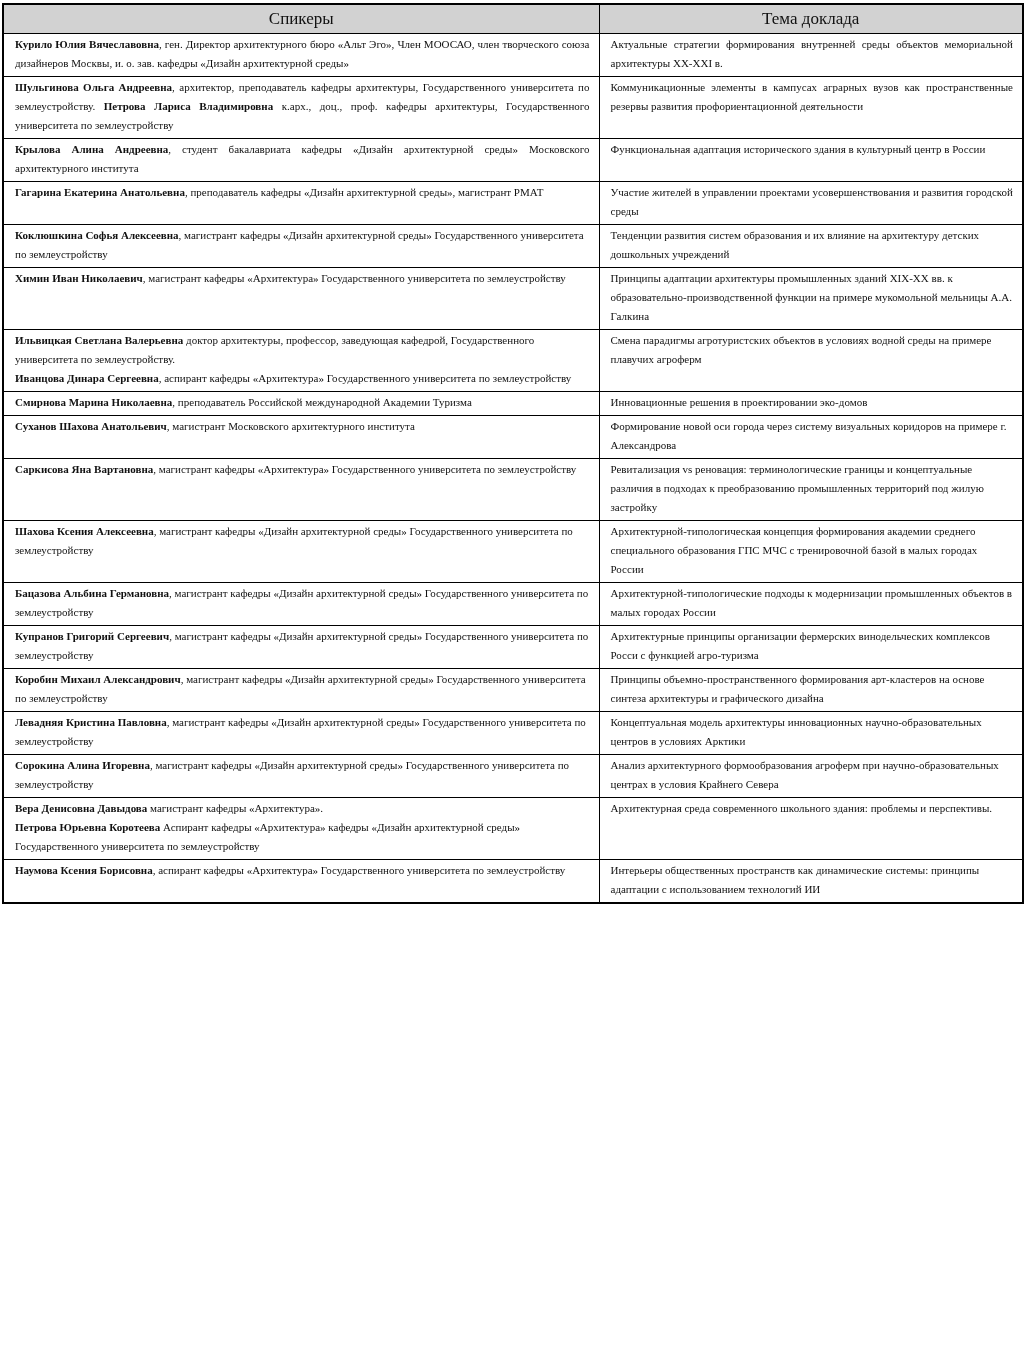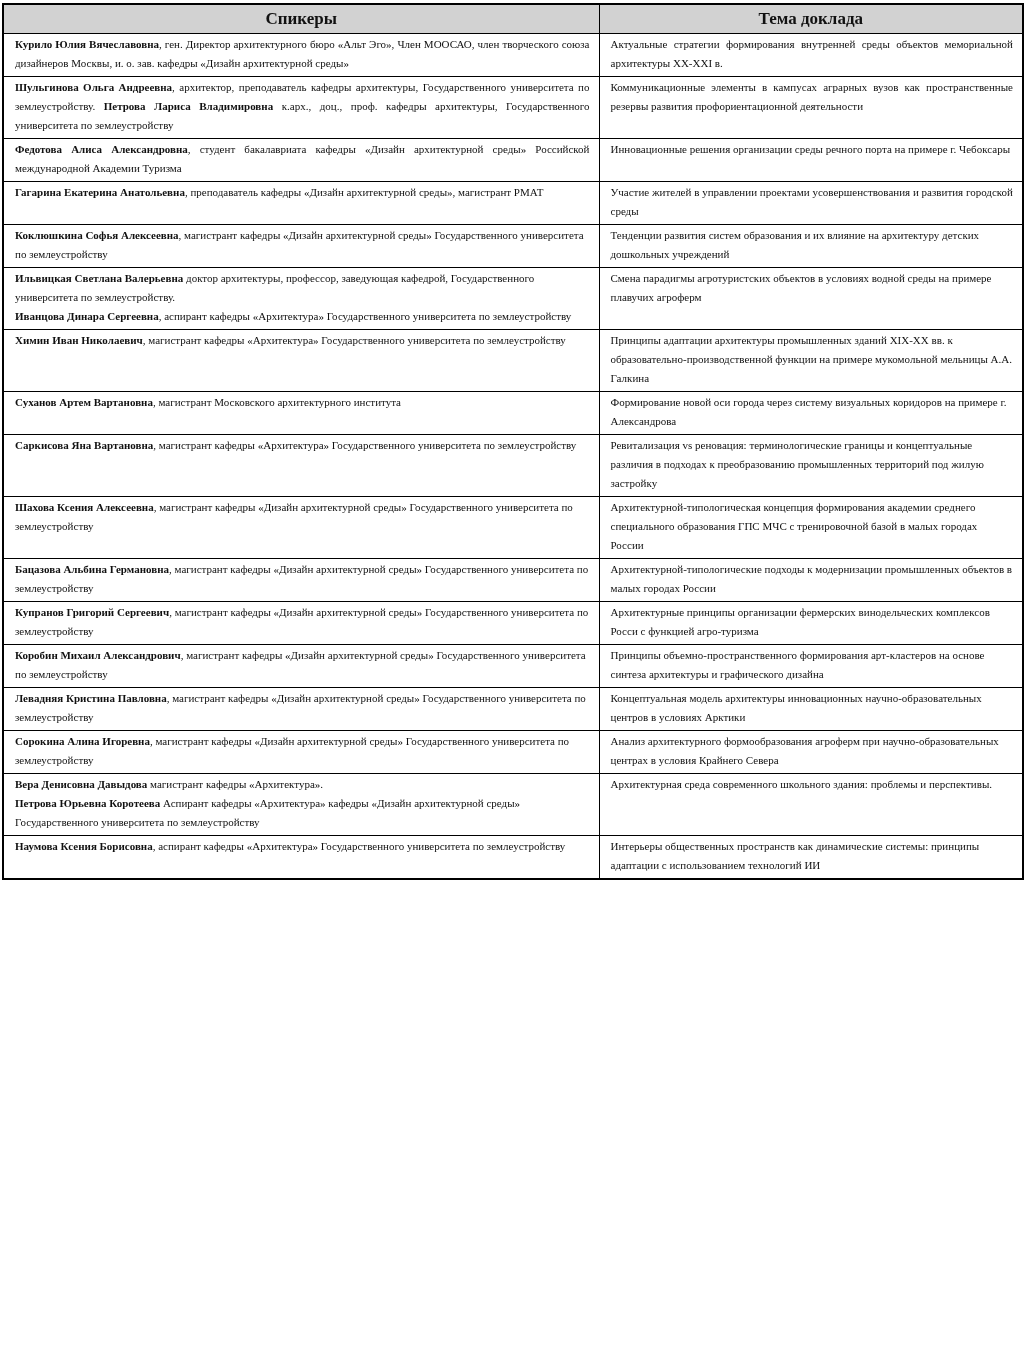--- a/index.html
+++ b/index.html
@@ -1,21 +1,21 @@
 <!DOCTYPE html>
 <html lang="ru"><head>
 <meta charset="utf-8">
 <style>
   html,body{margin:0;padding:0;background:#ffffff;}
   body{width:1024px;height:1371px;font-family:"Liberation Serif","DejaVu Serif",serif;color:#111;}
   .page{padding:3px 2px 0 2px;box-sizing:border-box;}
   table{border-collapse:collapse;table-layout:fixed;width:1020px;border:2px solid #000;}
   col.c-speakers{width:596px;}
   col.c-topic{width:424px;}
-  th{background:#d2d2d2;font-weight:bold;font-size:17px;line-height:20px;padding:4px 4px;border:1.5px solid #000;text-align:center;}
+  th{background:#d2d2d2;font-weight:normal;font-size:17px;line-height:20px;padding:4px 4px;border:1.5px solid #000;text-align:center;}
   td{border:1.5px solid #000;vertical-align:top;font-size:11px;line-height:19px;padding:1px 9px 3px 11px;}
   td.justify{text-align:justify;}
   td.left{text-align:left;}
   b{font-weight:bold;}
 </style>
 </head>
 <body>
 
 <div class="page">
   <table>
@@ -32,41 +32,45 @@
     <tbody>
         <tr>
           <td class="justify"><b>Курило Юлия Вячеславовна</b><span>, ген. Директор архитектурного бюро «Альт Эго», Член МООСАО, член творческого союза дизайнеров Москвы, и. о. зав. кафедры «Дизайн архитектурной среды»</span></td>
           <td class="justify">Актуальные стратегии формирования внутренней среды объектов мемориальной архитектуры XX-XXI в.</td>
         </tr>
         <tr>
           <td class="justify"><b>Шульгинова Ольга Андреевна</b><span>, архитектор, преподаватель кафедры архитектуры, Государственного университета по землеустройству. </span><b>Петрова Лариса Владимировна</b><span> к.арх., доц., проф. кафедры архитектуры, Государственного университета по землеустройству</span></td>
           <td class="justify">Коммуникационные элементы в кампусах аграрных вузов как пространственные резервы развития профориентационной деятельности</td>
         </tr>
         <tr>
-          <td class="justify"><b>Федотова Алиса Александровна</b><span>, студент бакалавриата кафедры «Дизайн архитектурной среды» Российской международной Академии Туризма</span></td>
-          <td class="justify">Инновационные решения организации среды речного порта на примере г. Чебоксары</td>
+          <td class="justify"><b>Крылова Алина Андреевна</b><span>, студент бакалавриата кафедры «Дизайн архитектурной среды» Московского архитектурного института</span></td>
+          <td class="justify">Функциональная адаптация исторического здания в культурный центр в России</td>
         </tr>
         <tr>
           <td class="justify"><b>Гагарина Екатерина Анатольевна</b><span>, преподаватель кафедры «Дизайн архитектурной среды», магистрант РМАТ</span></td>
           <td class="justify">Участие жителей в управлении проектами усовершенствования и развития городской среды</td>
         </tr>
         <tr>
           <td class="left"><b>Коклюшкина Софья Алексеевна</b><span>, магистрант кафедры «Дизайн архитектурной среды» Государственного университета по землеустройству</span></td>
           <td class="left">Тенденции развития систем образования и их влияние на архитектуру детских дошкольных учреждений</td>
         </tr>
         <tr>
+          <td class="left"><b>Химин Иван Николаевич</b><span>, магистрант кафедры «Архитектура» Государственного университета по землеустройству</span></td>
+          <td class="left">Принципы адаптации архитектуры промышленных зданий XIX-XX вв. к образовательно-производственной функции на примере мукомольной мельницы А.А. Галкина</td>
+        </tr>
+        <tr>
           <td class="left"><b>Ильвицкая Светлана Валерьевна</b><span> доктор архитектуры, профессор, заведующая кафедрой, Государственного университета по землеустройству.</span><br><b>Иванцова Динара Сергеевна</b><span>, аспирант кафедры «Архитектура» Государственного университета по землеустройству</span></td>
           <td class="left">Смена парадигмы агротуристских объектов в условиях водной среды на примере плавучих агроферм</td>
         </tr>
         <tr>
-          <td class="left"><b>Химин Иван Николаевич</b><span>, магистрант кафедры «Архитектура» Государственного университета по землеустройству</span></td>
-          <td class="left">Принципы адаптации архитектуры промышленных зданий XIX-XX вв. к образовательно-производственной функции на примере мукомольной мельницы А.А. Галкина</td>
+          <td class="left"><b>Смирнова Марина Николаевна</b><span>, преподаватель Российской международной Академии Туризма</span></td>
+          <td class="left">Инновационные решения в проектировании эко-домов</td>
         </tr>
         <tr>
-          <td class="left"><b>Суханов Артем Вартановна</b><span>, магистрант Московского архитектурного института</span></td>
+          <td class="left"><b>Суханов Шахова Анатольевич</b><span>, магистрант Московского архитектурного института</span></td>
           <td class="left">Формирование новой оси города через систему визуальных коридоров на примере г. Александрова</td>
         </tr>
         <tr>
           <td class="left"><b>Саркисова Яна Вартановна</b><span>, магистрант кафедры «Архитектура» Государственного университета по землеустройству</span></td>
           <td class="left">Ревитализация vs реновация: терминологические границы и концептуальные различия в подходах к преобразованию промышленных территорий под жилую застройку</td>
         </tr>
         <tr>
           <td class="left"><b>Шахова Ксения Алексеевна</b><span>, магистрант кафедры «Дизайн архитектурной среды» Государственного университета по землеустройству</span></td>
           <td class="left">Архитектурной-типологическая концепция формирования академии среднего специального образования ГПС МЧС с тренировочной базой в малых городах России</td>
         </tr>

